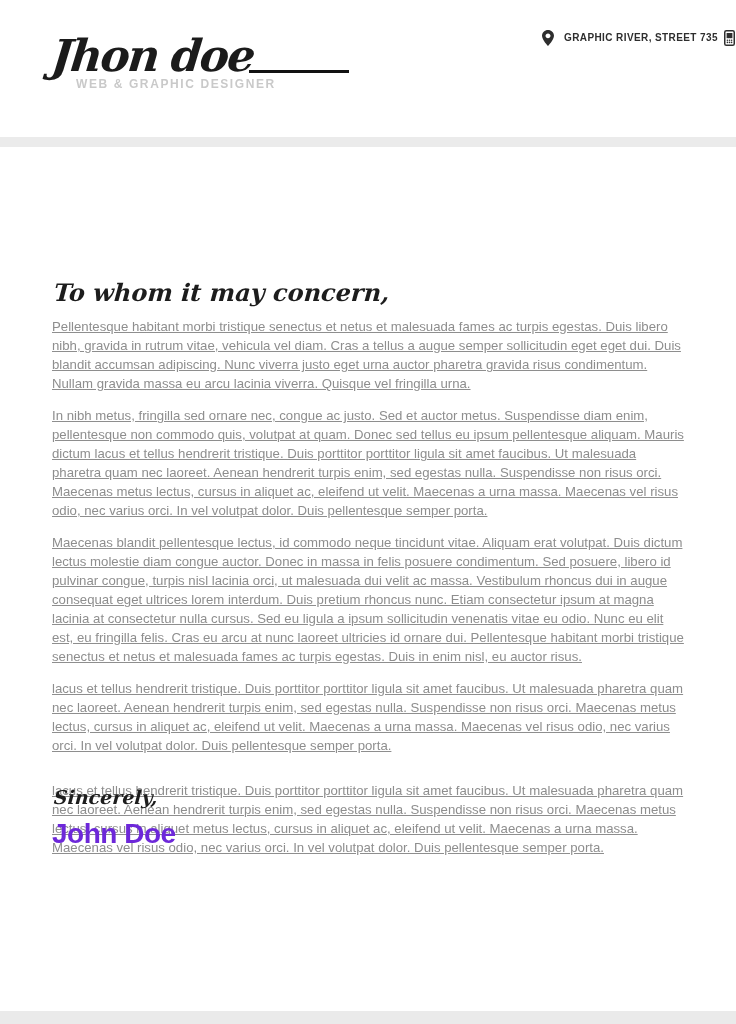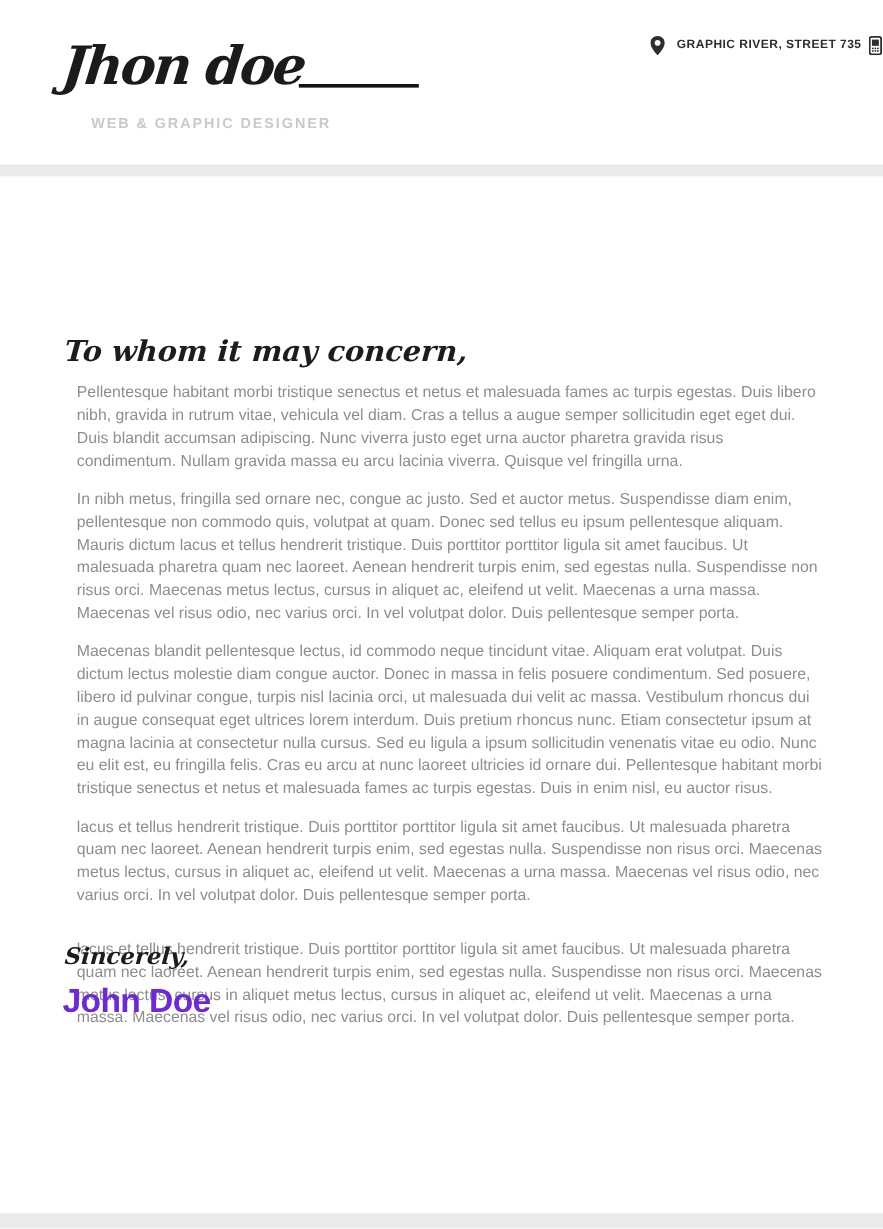--- a/index.html
+++ b/index.html
@@ -20,21 +20,21 @@
     font-style: italic;
     font-weight: 700;
     font-size: 44px;
     letter-spacing: -2px;
     color: #1b1b1b;
     transform: skewX(-6deg);
     white-space: nowrap;
   }
   .logo-tagline {
     position: absolute;
-    left: 76px; top: 96px;
+    left: 76px; top: 77px;
     font-size: 12px;
     font-weight: 700;
     letter-spacing: 1.6px;
     color: #c9c9c9;
     white-space: nowrap;
   }
   .header-divider {
     position: absolute;
     left: 249px; top: 70px;
     width: 100px; height: 3px;
@@ -87,25 +87,26 @@
     color: #1d1d1d;
     transform: skewX(-4deg);
     white-space: nowrap;
   }
   .body-text {
     position: absolute;
     left: 52px; top: 317px;
     width: 636px;
   }
   .body-text p {
-    margin: 0 0 13px 12px;
+    margin: 0 0 13px 0;
     font-size: 13.2px;
     line-height: 19px;
     color: #8e8e8e;
     text-align: left;
+    text-decoration: underline;
   }
   .body-text p.extra-gap { margin-top: 26px; }
 
   .closing {
     position: absolute;
     left: 54px; top: 786px;
     font-family: "DejaVu Serif", serif;
     font-style: italic;
     font-weight: 700;
     font-size: 19px;

